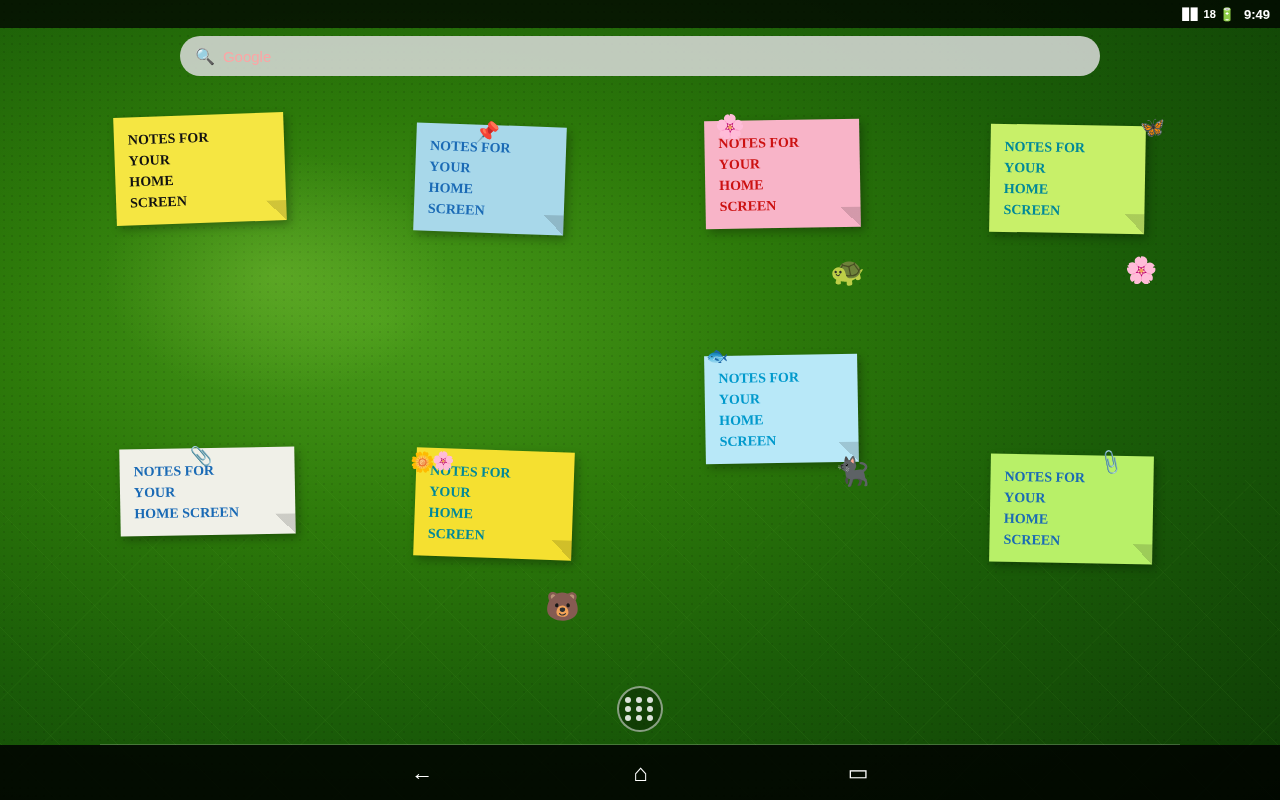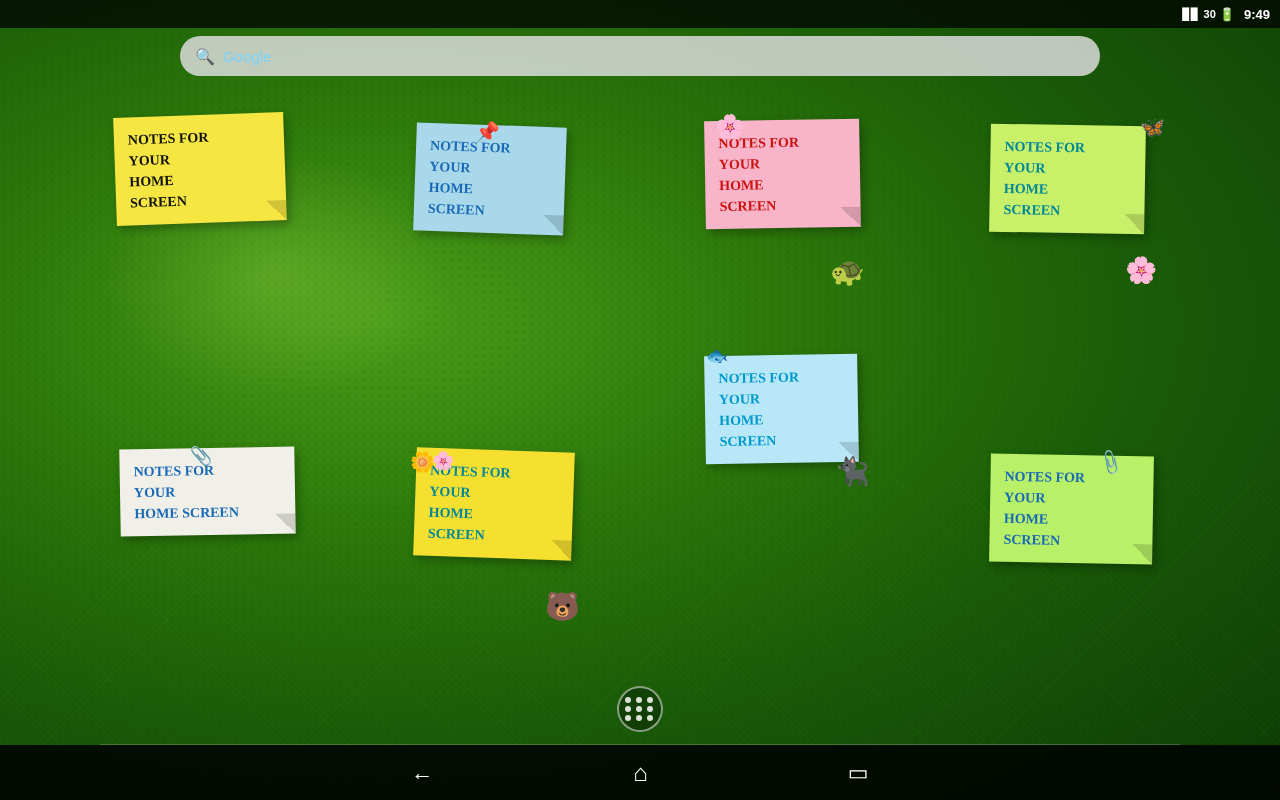--- a/index.html
+++ b/index.html
@@ -95,21 +95,21 @@
       padding: 0 15px;
       gap: 8px;
     }
 
     .search-icon {
       color: #888;
       font-size: 16px;
     }
 
     .search-text {
-      color: #7dd3fc;
+      color: #fca5a5;
       font-size: 15px;
     }
 
     
     .note {
       position: absolute;
       z-index: 10;
       padding: 12px 14px;
       font-size: 13px;
       font-weight: bold;
@@ -243,21 +243,21 @@
   </style>
 </head>
 <body>
 
 <div class="bg"></div>
 <div class="glow"></div>
 
 <div class="status-bar">
   <div class="status-icons">
     <span style="font-size:11px">▊▊</span>
-    <span style="font-size:11px">30</span>
+    <span style="font-size:11px">18</span>
     <span style="font-size:13px">🔋</span>
     <span style="font-size:13px; font-weight:bold; margin-left:4px">9:49</span>
   </div>
 </div>
 
 <div class="search-bar">
   <span class="search-icon">🔍</span>
   <span class="search-text">Google</span>
 </div>
 

